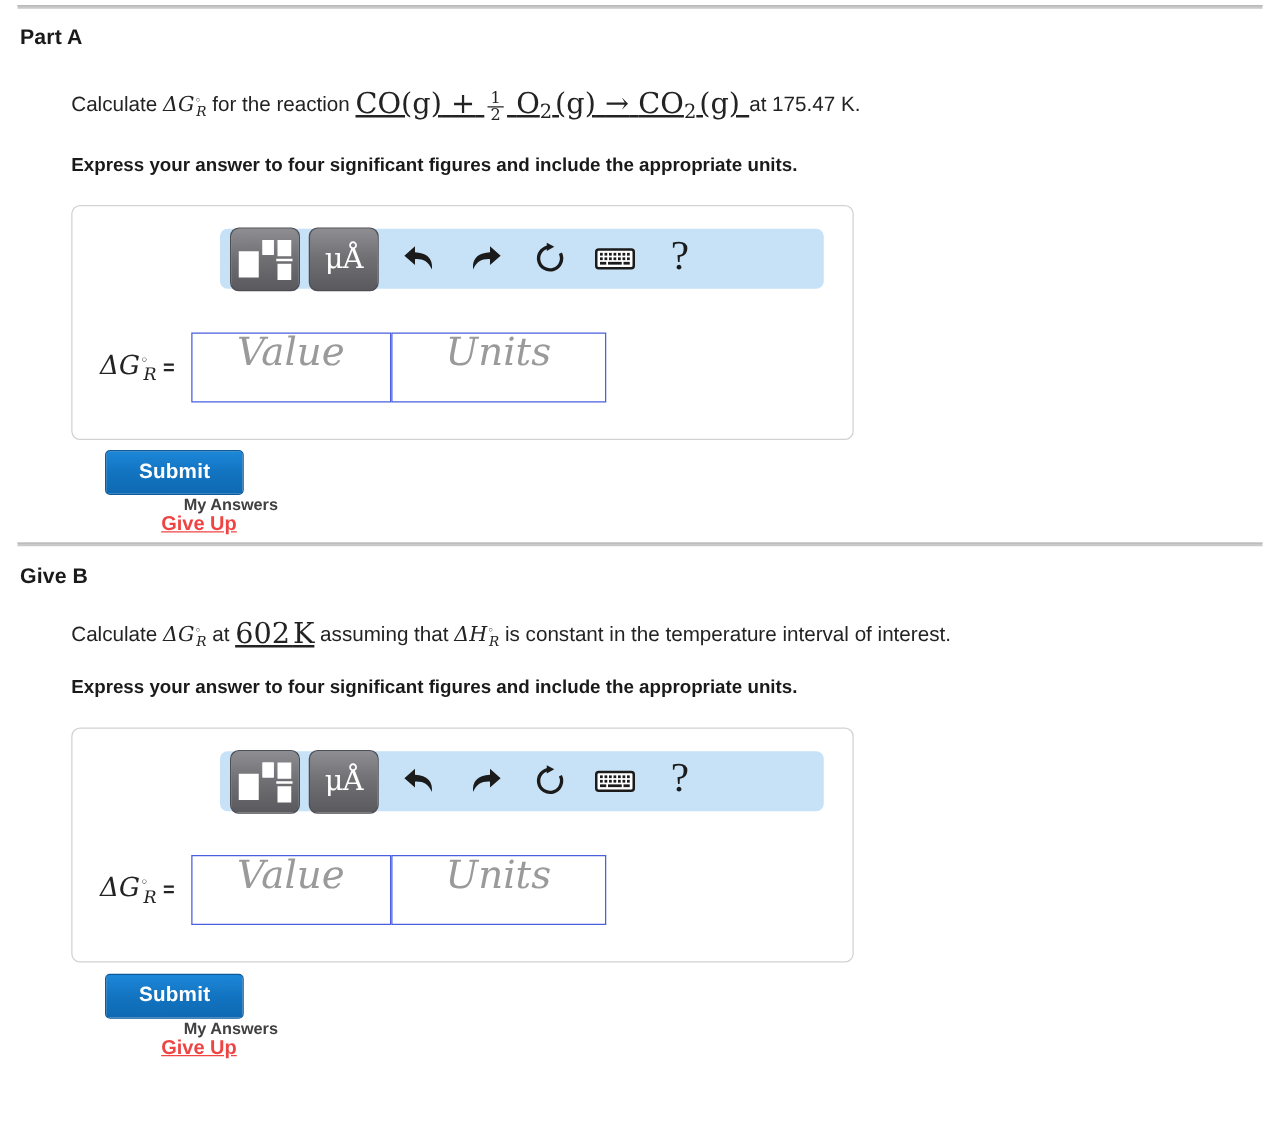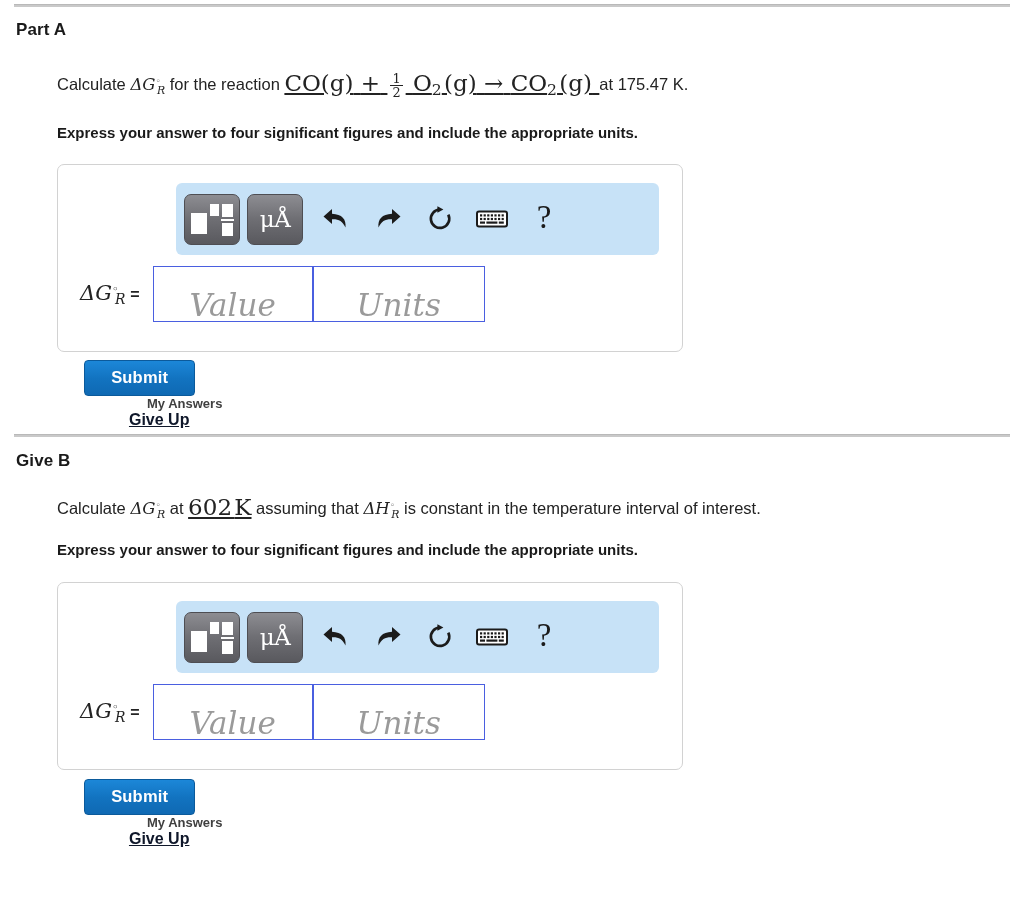--- a/index.html
+++ b/index.html
@@ -116,21 +116,21 @@
     border-radius: 7px;
   }
   .panel-a { top: 164px; height: 188px; }
   .panel-b { top: 582px; height: 188px; }
 
   .toolbar {
     position: absolute;
     left: 118px;
     top: 18px;
     width: 483px;
-    height: 72px;
+    height: 48px;
     background: #c7e2f7;
     border-radius: 6px;
     display: flex;
     align-items: center;
     padding-left: 8px;
   }
 
   .tb-btn {
     width: 56px;
     height: 51px;
@@ -208,21 +208,21 @@
     font-family: "Liberation Sans", sans-serif;
     font-size: 16px;
     font-weight: bold;
     margin-left: 5px;
   }
   .ans-field {
     height: 56px;
     border: 1.6px solid #4a5fe0;
     background: #ffffff;
     display: flex;
-    align-items: flex-end;
+    align-items: flex-start;
     justify-content: center;
   }
   .field-value { width: 160px; }
   .field-units { width: 172px; }
   .placeholder-text {
     font-family: "DejaVu Serif", "Liberation Serif", serif;
     font-style: italic;
     font-size: 31px;
     color: #9a9a9a;
     line-height: 1;
@@ -255,21 +255,21 @@
   .my-answers {
     margin-left: 90px;
     color: #404040;
     font-size: 13px;
     font-weight: bold;
     cursor: pointer;
     white-space: nowrap;
   }
   .give-up {
     margin-left: 39px;
-    color: #0f172a;
+    color: #ef4444;
     font-size: 16px;
     font-weight: bold;
     text-decoration: underline;
     cursor: pointer;
     white-space: nowrap;
   }
 </style>
 </head>
 <body>
 

